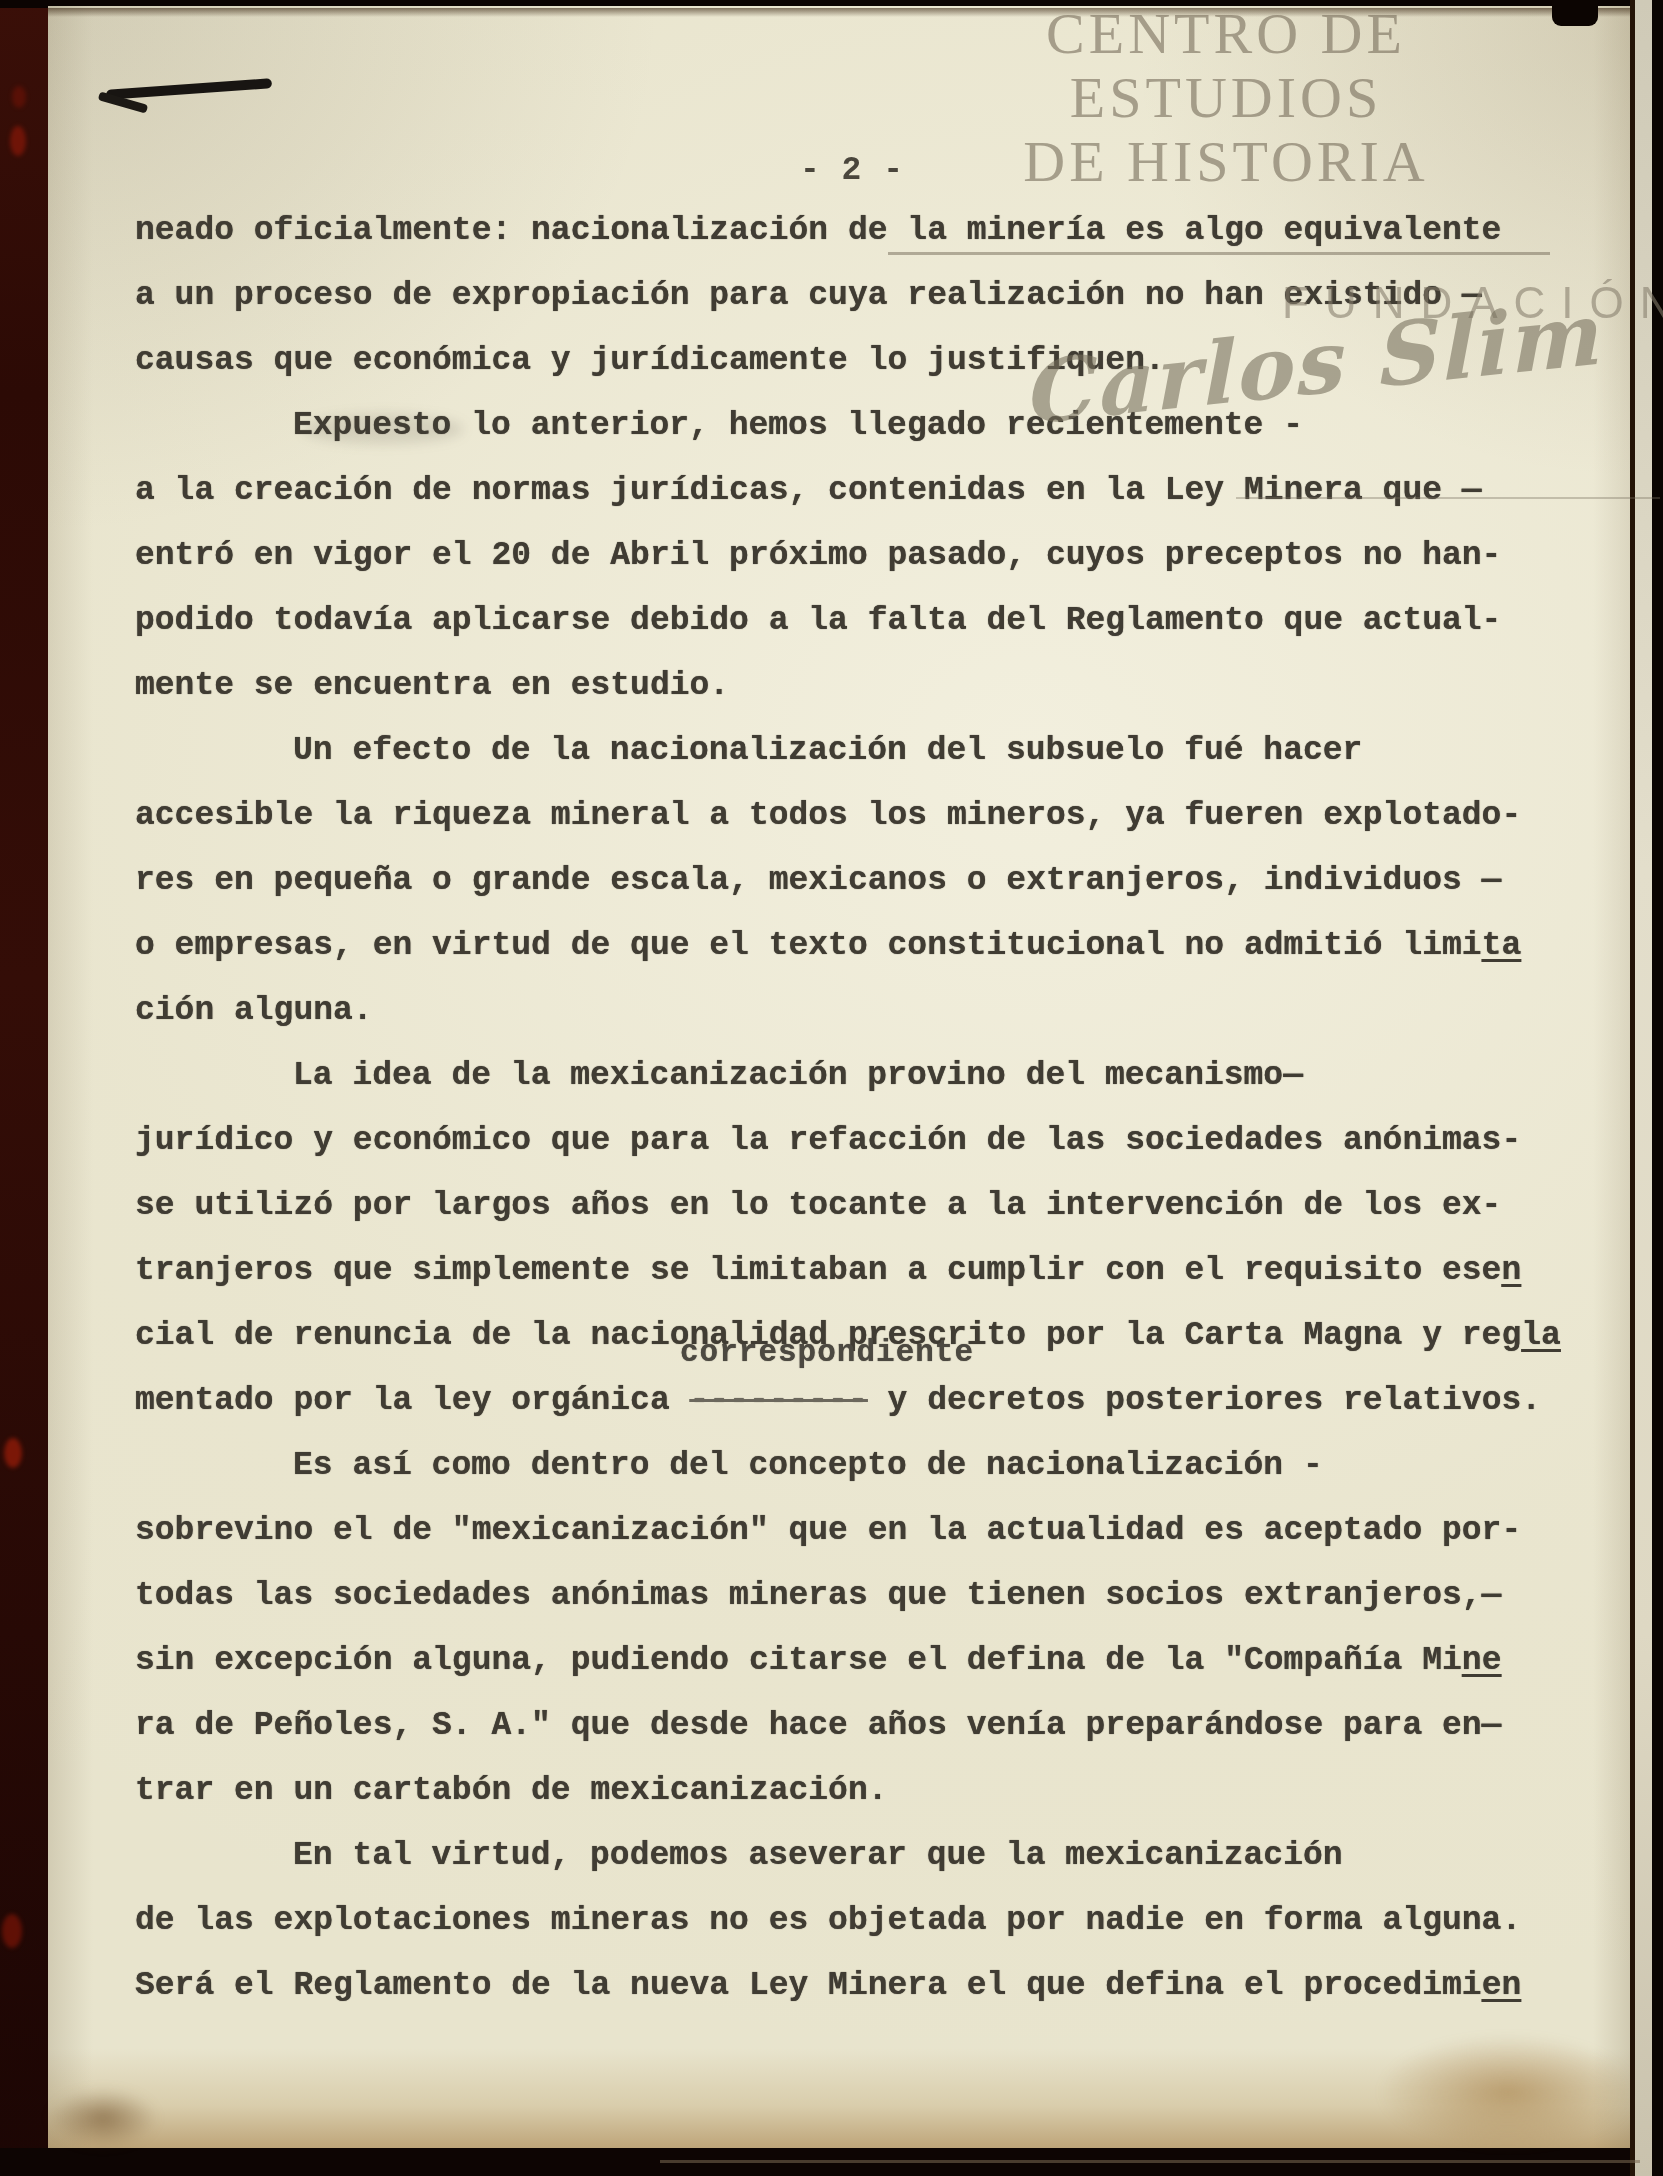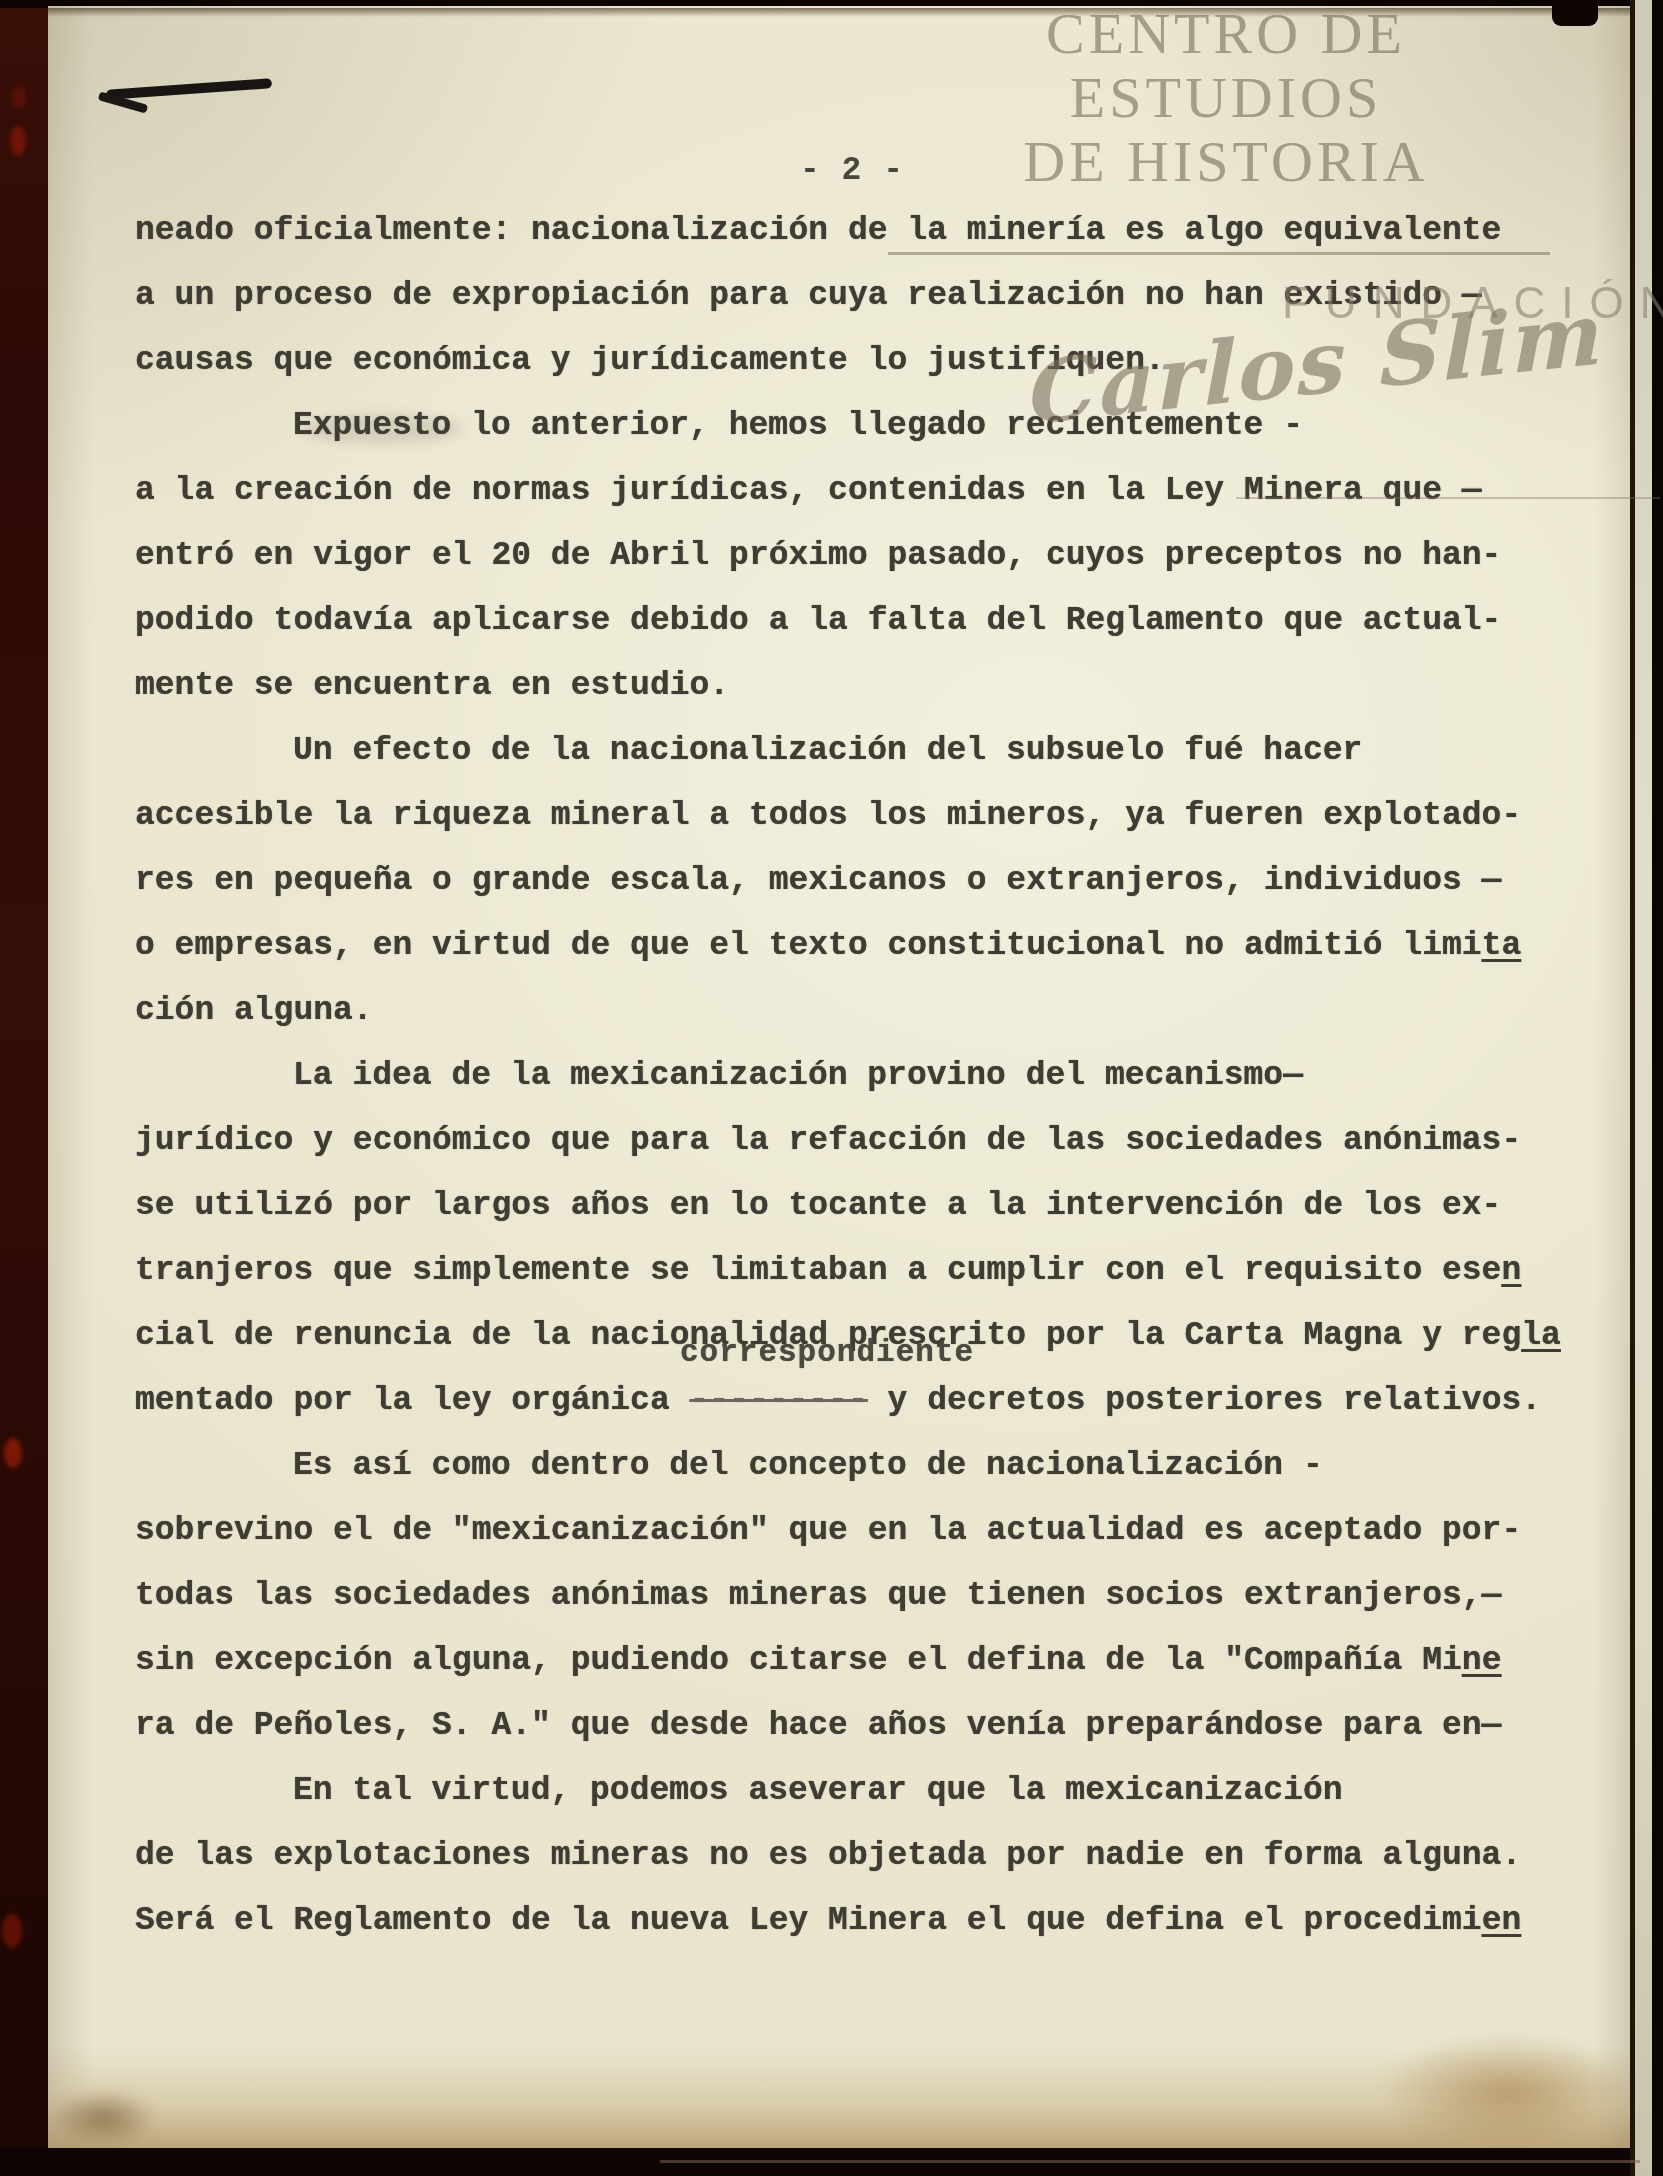--- a/index.html
+++ b/index.html
@@ -134,20 +134,21 @@
       <div class="line"><span>jurídico y económico que para la refacción de las sociedades anónimas-</span><span class="tail"></span></div>
       <div class="line"><span>se utilizó por largos años en lo tocante a la intervención de los ex-</span><span class="tail"></span></div>
       <div class="line"><span>tranjeros que simplemente se limitaban a cumplir con el requisito ese</span><span class="tail">n</span></div>
       <div class="line"><span>cial de renuncia de la nacionalidad prescrito por la Carta Magna y reg</span><span class="tail">la</span></div>
       <div class="line"><span>mentado por la ley orgánica </span><span class="struck">---------</span><span> y decretos posteriores relativos.</span><span class="insert">correspondiente</span></div>
       <div class="line ind"><span>Es así como dentro del concepto de nacionalización -</span><span class="tail"></span></div>
       <div class="line"><span>sobrevino el de "mexicanización" que en la actualidad es aceptado por-</span><span class="tail"></span></div>
       <div class="line"><span>todas las sociedades anónimas mineras que tienen socios extranjeros,—</span><span class="tail"></span></div>
       <div class="line"><span>sin excepción alguna, pudiendo citarse el defina de la "Compañía Mi</span><span class="tail">ne</span></div>
       <div class="line"><span>ra de Peñoles, S. A." que desde hace años venía preparándose para en—</span><span class="tail"></span></div>
+      <div class="line"><span>trar en un cartabón de mexicanización.</span><span class="tail"></span></div>
       <div class="line ind"><span>En tal virtud, podemos aseverar que la mexicanización</span><span class="tail"></span></div>
       <div class="line"><span>de las explotaciones mineras no es objetada por nadie en forma alguna.</span><span class="tail"></span></div>
       <div class="line"><span>Será el Reglamento de la nueva Ley Minera el que defina el procedimi</span><span class="tail">en</span></div>
     </div>
   </div>
 
   <div class="seam"></div>
   <div class="notch"></div>
   <div class="edge-line"></div>
   <div class="edge-strip"></div>

